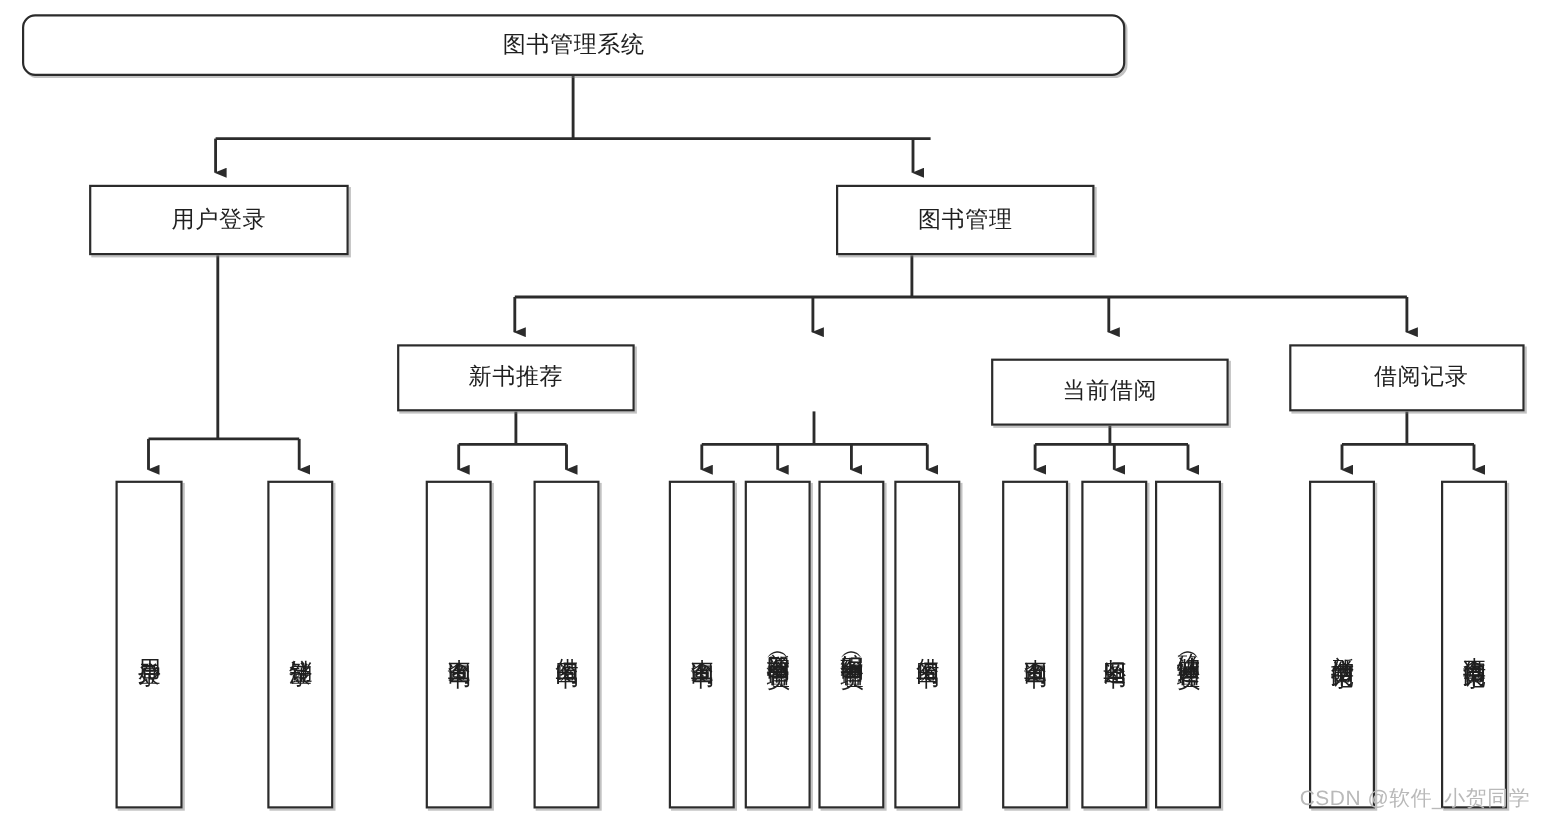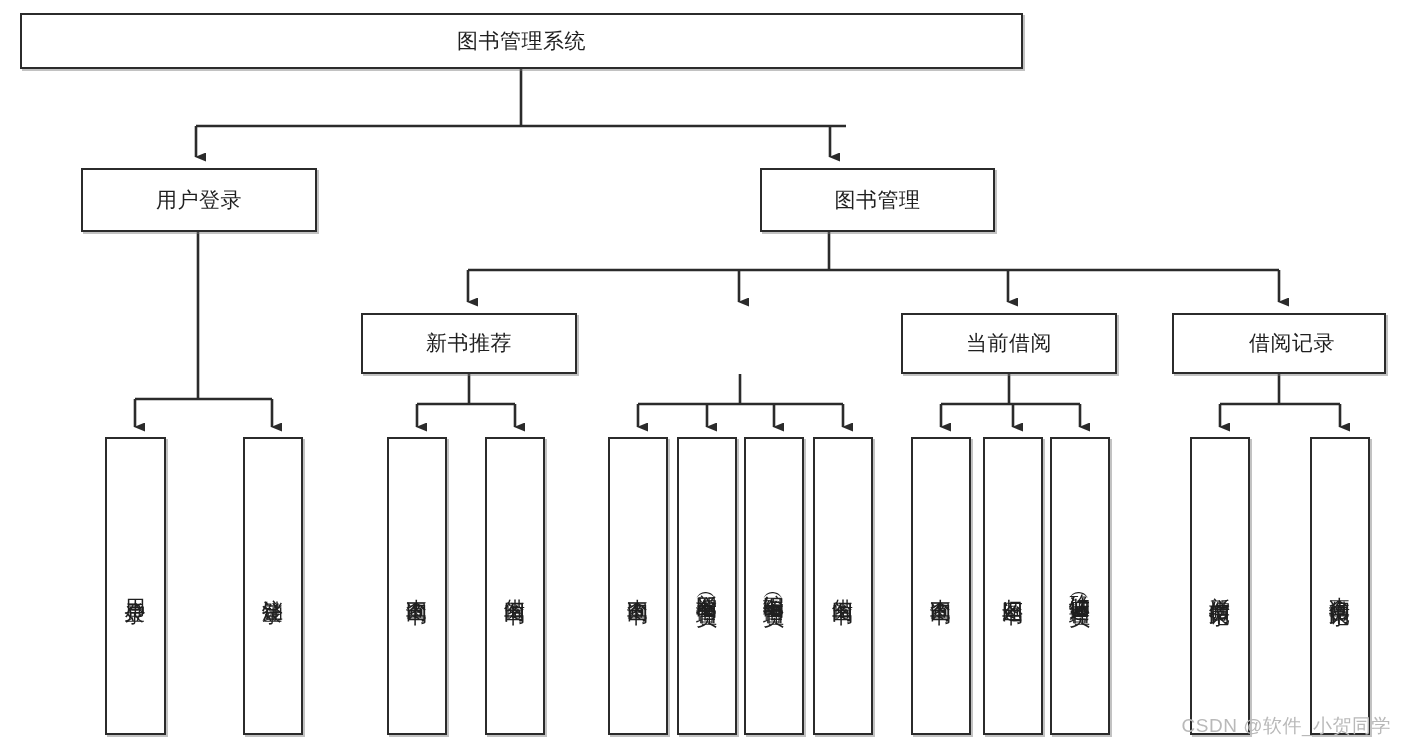--- a/index.html
+++ b/index.html
@@ -125,35 +125,35 @@
     </g>
 
     <g stroke="#2b2b2b" stroke-width="2.6" fill="none">
       <path d="M 1279 374 L 1279 404"></path>
       <path d="M 1220 404 L 1340 404"></path>
       <path d="M 1220 404 L 1220 427" marker-end="url(#arrowhead)"></path>
       <path d="M 1340 404 L 1340 427" marker-end="url(#arrowhead)"></path>
     </g>
   </svg>
 
-  <div class="node-box" style="left:20px; top:13px; width:1003px; height:56px;">
+  <div class="node-box" style="left:20px; top:13px; width:1003px; height:56px;border-radius:12px;">
     <span class="node-label">图书管理系统</span>
   </div>
 
   <div class="node-box" style="left:81px; top:168px; width:236px; height:64px;">
     <span class="node-label">用户登录</span>
   </div>
   <div class="node-box" style="left:712px; top:168px; width:235px; height:64px;margin-left:48px;">
     <span class="node-label">图书管理</span>
   </div>
 
   <div class="node-box" style="left:361px; top:313px; width:216px; height:61px;">
     <span class="node-label">新书推荐</span>
   </div>
-  <div class="node-box" style="left:901px; top:313px; width:216px; height:61px;">
+  <div class="node-box" style="left:901px; top:326px; width:216px; height:61px;">
     <span class="node-label">当前借阅</span>
   </div>
   <div class="node-box" style="left:1172px; top:313px; width:214px; height:61px;padding-left:26px;">
     <span class="node-label">借阅记录</span>
   </div>
 
   <div class="node-box vertical" style="left:105px; top:437px; width:61px; height:298px;">
     <span class="node-label">用户登录</span>
   </div>
   <div class="node-box vertical" style="left:243px; top:437px; width:60px; height:298px;">

